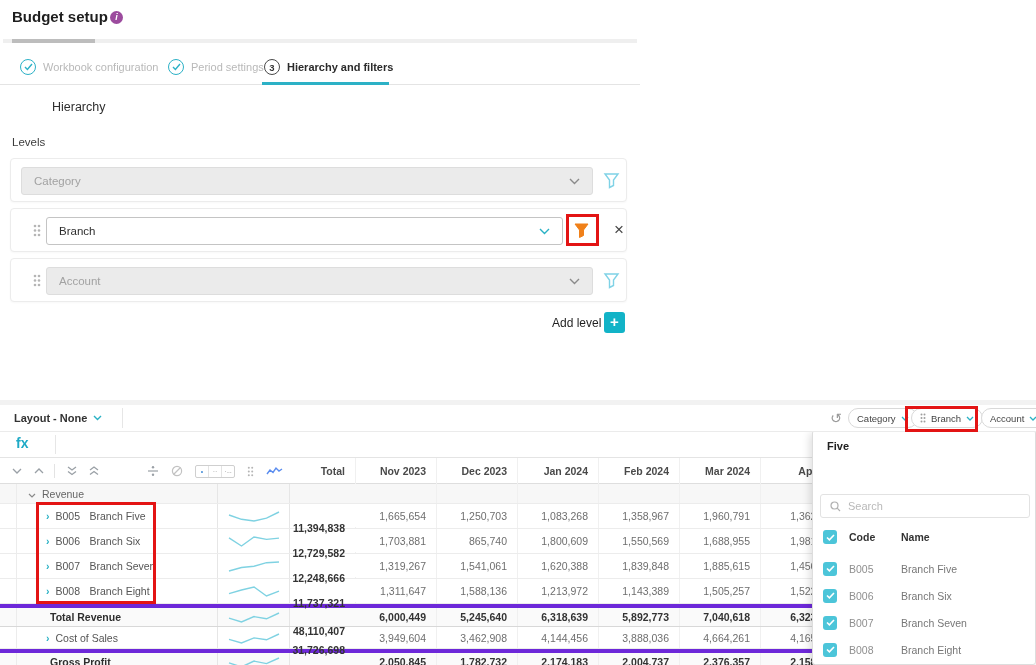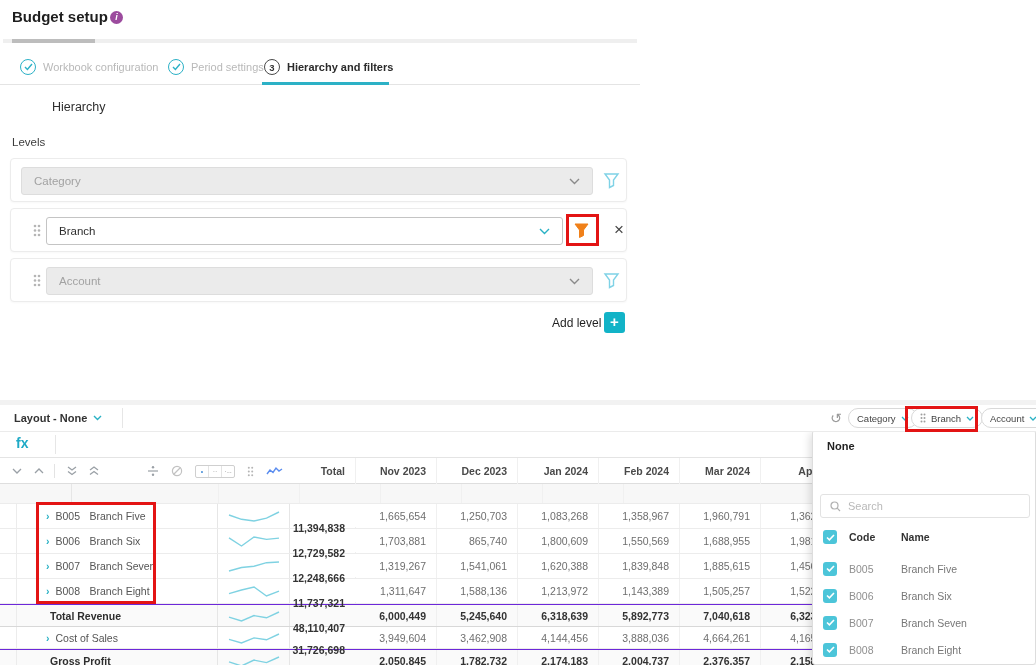--- a/index.html
+++ b/index.html
@@ -70,21 +70,21 @@
   .hcell { display:flex; align-items:center; justify-content:flex-end; padding-right:10px;
     font-weight:bold; color:#4a4a4a; border-right:1px solid #f0f0f0; }
   .seg-box { width:40px; height:13px; border:1px solid #cfcfcf; border-radius:2px; display:flex; }
   .seg { flex:1; font-size:7px; line-height:11px; text-align:center; color:#b3b3b3; }
   .seg + .seg { border-left:1px solid #e3e3e3; }
 
   
   .tbody { left:0; top:484px; width:860px; }
   .trow { display:flex; border-bottom:1px solid #ececec; background:#fff; font-size:10.5px; }
   .trow.group { background:#f7f7f7; }
-  .trow.total, .trow.profit { background:#fafafa; border-top:1px solid #6d28d9;
+  .trow.total, .trow.profit { background:#fafafa; border-top:4px solid #6d28d9;
     border-bottom:1px solid #d8d8d8; font-weight:bold; }
   .c-label { width:218px; display:flex; align-items:center; border-right:1px solid #e6e6e6; position:relative; }
   .gutter { position:absolute; left:0; top:0; bottom:0; width:17px; border-right:1px solid #ececec; }
   .c-spark { width:72px; display:flex; align-items:center; justify-content:center;
     border-right:1px solid #e6e6e6; }
   .c-val { display:flex; align-items:center; justify-content:flex-end; padding-right:10px;
     color:#6e6e6e; border-right:1px solid #f0f0f0; }
   .c-val.totalcol { color:#333; font-weight:bold;margin-top:23px; }
   .trow.total .c-val, .trow.profit .c-val { color:#333; }
   .row-chev { color:#29b1c4; font-weight:bold; margin-right:6px; }
@@ -330,20 +330,27 @@
       <div class="hcell" style="width: 81px;">Dec 2023</div>
       <div class="hcell" style="width: 81px;">Jan 2024</div>
       <div class="hcell" style="width: 81px;">Feb 2024</div>
       <div class="hcell" style="width: 81px;">Mar 2024</div>
       <div class="hcell" style="width: 81px;">Apr 20</div>
     </div>
 </div>
 
 <div class="abs tbody" id="tbody">
     <div class="trow group" style="height: 20px;">
+      <div class="c-label">
+        <span class="gutter"></span>
+        <span style="margin-left:28px; color:#777"><svg width="8" height="5" viewBox="0 0 8 5" style="display:inline">
+            <polyline points="1,1 4,4 7,1" fill="none" stroke="#8a8a8a" stroke-width="1.2"></polyline>
+          </svg></span>
+        <span style="margin-left:6px; color:#666">Revenue</span>
+      </div>
       <div class="c-spark"></div>
       <div class="c-val totalcol" style="width: 66px;"></div>
       <div class="c-val" style="width: 81px;"></div>
       <div class="c-val" style="width: 81px;"></div>
       <div class="c-val" style="width: 81px;"></div>
       <div class="c-val" style="width: 81px;"></div>
       <div class="c-val" style="width: 81px;"></div>
       <div class="c-val" style="width: 81px;"></div>
     </div>
     <div class="trow branch" style="height: 25px;">
@@ -477,21 +484,21 @@
       <div class="c-val" style="width: 81px;">2,050,845</div>
       <div class="c-val" style="width: 81px;">1,782,732</div>
       <div class="c-val" style="width: 81px;">2,174,183</div>
       <div class="c-val" style="width: 81px;">2,004,737</div>
       <div class="c-val" style="width: 81px;">2,376,357</div>
       <div class="c-val" style="width: 81px;">2,158,39</div>
     </div>
   </div>
 
 <div class="abs panel">
-  <div class="panel-view">None</div>
+  <div class="panel-view">Five</div>
   <div class="panel-search">
     <span>
       <svg width="11" height="11" viewBox="0 0 11 11">
           <circle cx="4.5" cy="4.5" r="3.5" fill="none" stroke="#b0b0b0" stroke-width="1.2"></circle>
           <line x1="7.2" y1="7.2" x2="10" y2="10" stroke="#b0b0b0" stroke-width="1.2"></line>
         </svg>
     </span>
     <span>Search</span>
   </div>
   <div class="plist-hdr">

